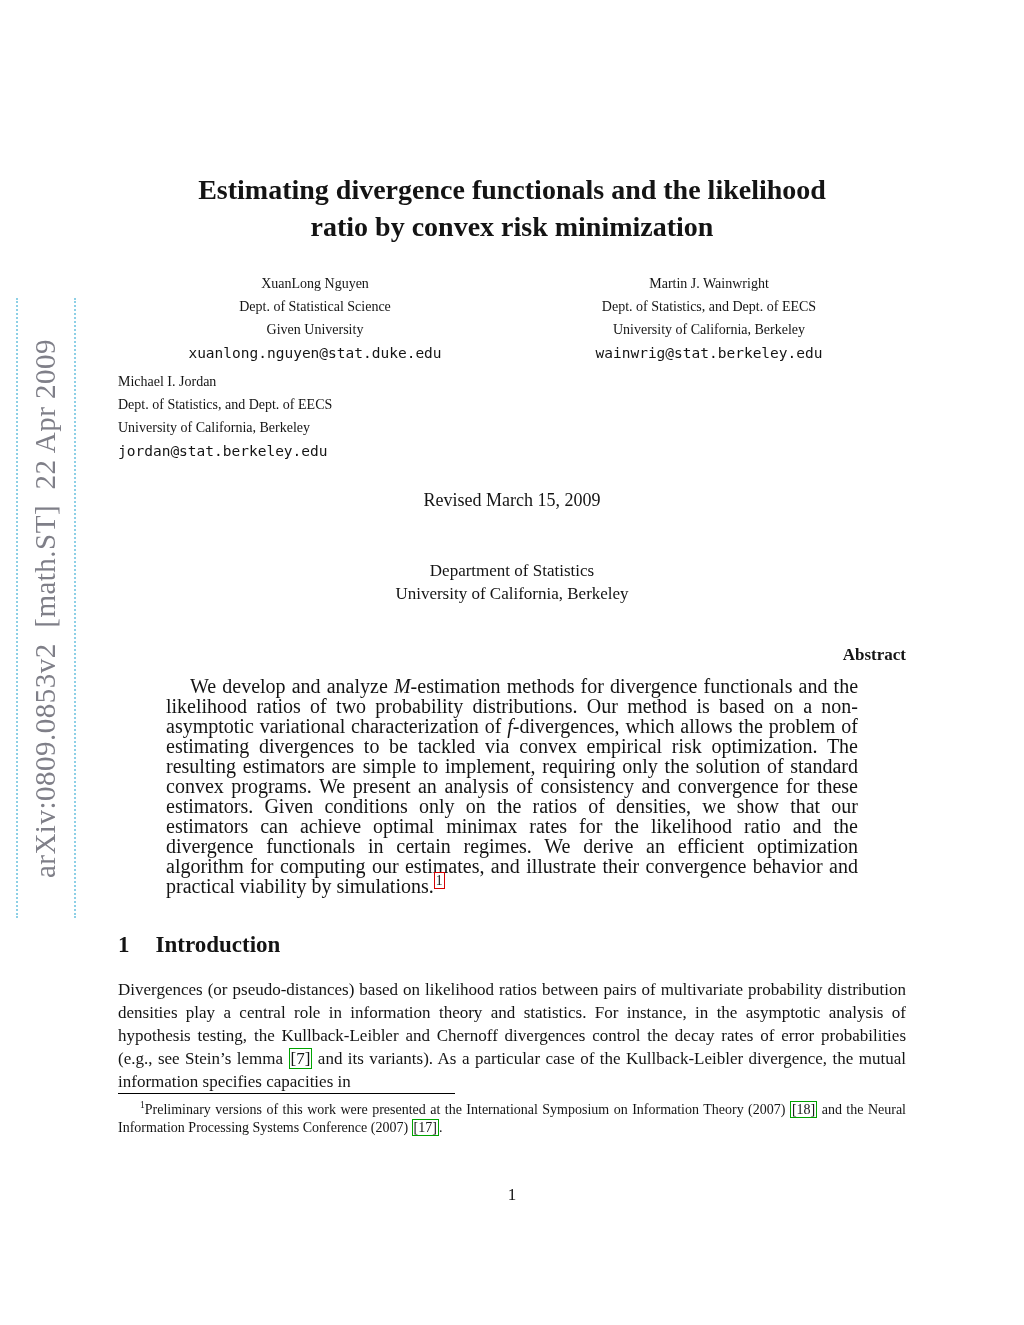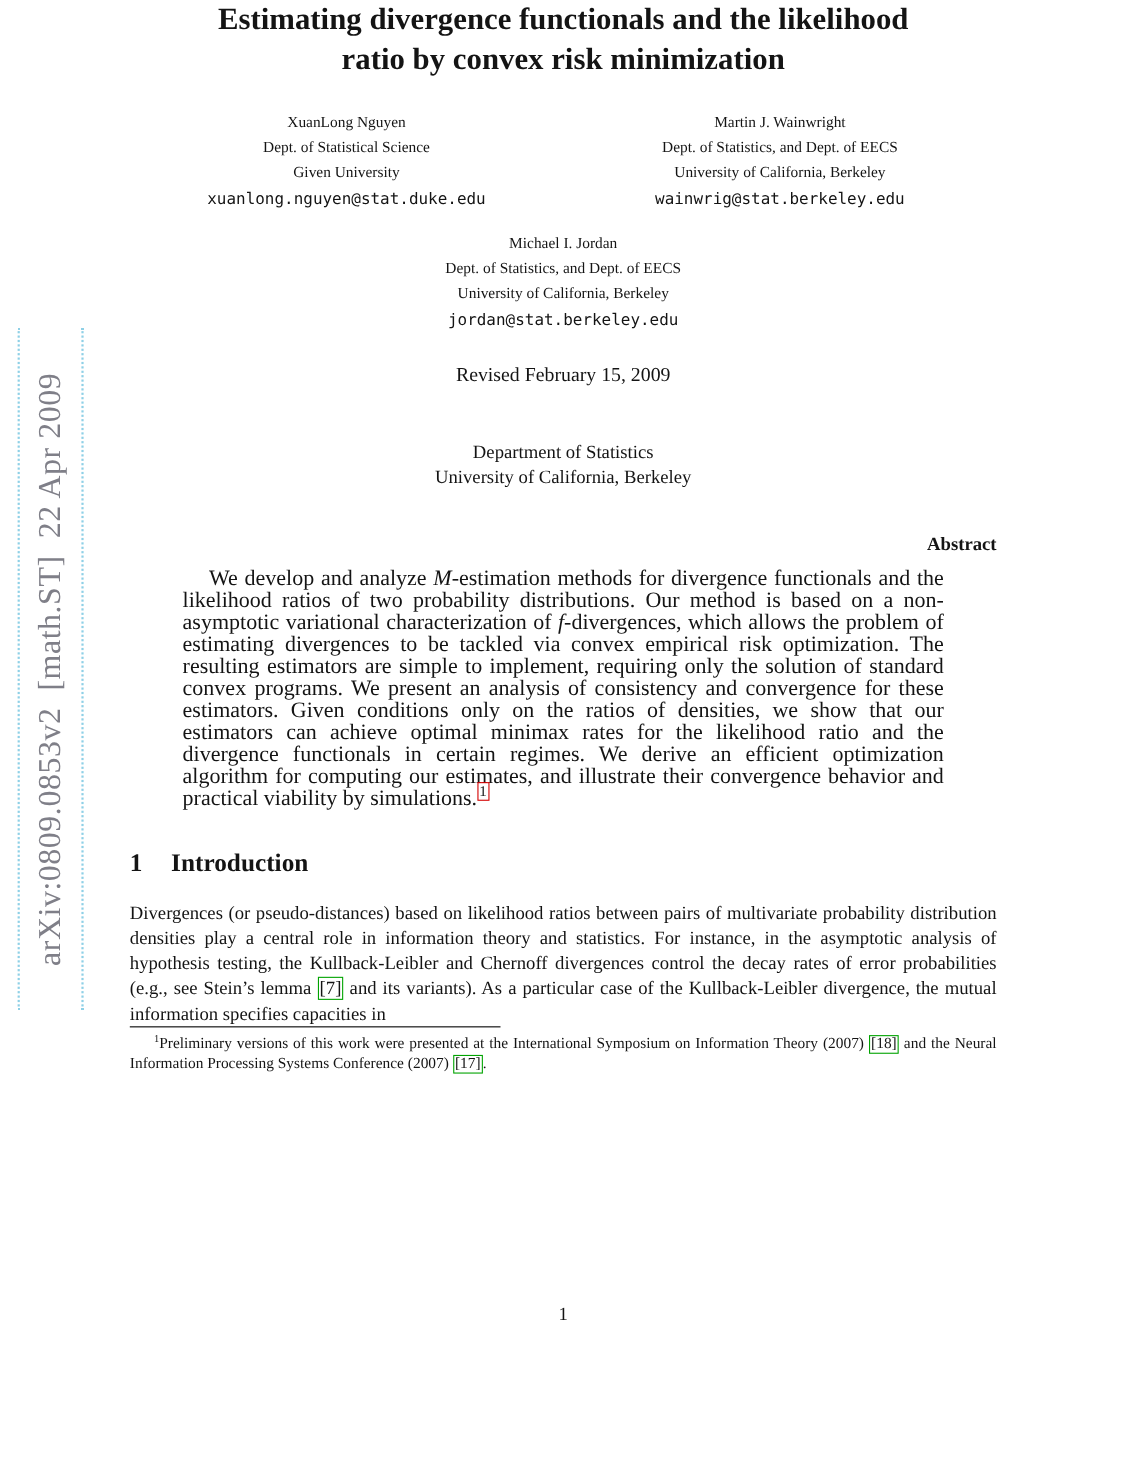--- a/index.html
+++ b/index.html
@@ -39,38 +39,39 @@
   
   .content {
     position: absolute;
     left: 118px;
     top: 0;
     width: 788px;
   }
 
   .title {
     margin: 0;
+    padding-top: 172px;
     font-size: 28px;
     line-height: 1.32;
     font-weight: bold;
     text-align: center;
   }
 
   .authors-row {
     display: flex;
     margin-top: 26px;
   }
   .author { flex: 1; text-align: center; }
   .author .a-line { font-size: 14px; line-height: 23px; }
   .author .a-email {
     font-family: "DejaVu Sans Mono", monospace;
     font-size: 14.5px;
     line-height: 25px;
   }
-  .author-center { margin-top: 16px; text-align: center; }
+  .author-center { margin-top: 4px; text-align: left; }
 
   .revised {
     margin: 0;
     margin-top: 26px;
     text-align: center;
     font-size: 18px;
   }
 
   .report {
     margin-top: 48px;
@@ -171,21 +172,21 @@
       </div>
     </div>
 
     <div class="author author-center">
       <div class="a-line">Michael I. Jordan</div>
       <div class="a-line">Dept. of Statistics, and Dept. of EECS</div>
       <div class="a-line">University of California, Berkeley</div>
       <div class="a-email">jordan@stat.berkeley.edu</div>
     </div>
 
-    <p class="revised">Revised February 15, 2009</p>
+    <p class="revised">Revised March 15, 2009</p>
 
     <div class="report">
       <div>Department of Statistics</div>
       <div>University of California, Berkeley</div>
     </div>
 
     <h2 class="abstract-heading">Abstract</h2>
     <p class="abstract-text"><span>We develop and analyze </span><span class="it">M</span><span>-estimation methods for divergence functionals and the likelihood ratios of two probability distributions.  Our method is based on a non-asymptotic variational characterization of </span><span class="it">f</span><span>-divergences, which allows the problem of estimating divergences to be tackled via convex empirical risk optimization.  The resulting estimators are simple to implement, requiring only the solution of standard convex programs.  We present an analysis of consistency and convergence for these estimators.  Given conditions only on the ratios of densities, we show that our estimators can achieve optimal minimax rates for the likelihood ratio and the divergence functionals in certain regimes.  We derive an efficient optimization algorithm for computing our estimates, and illustrate their convergence behavior and practical viability by simulations.</span><span class="sup box-red">1</span></p>
 
     <h2 class="section-heading">

